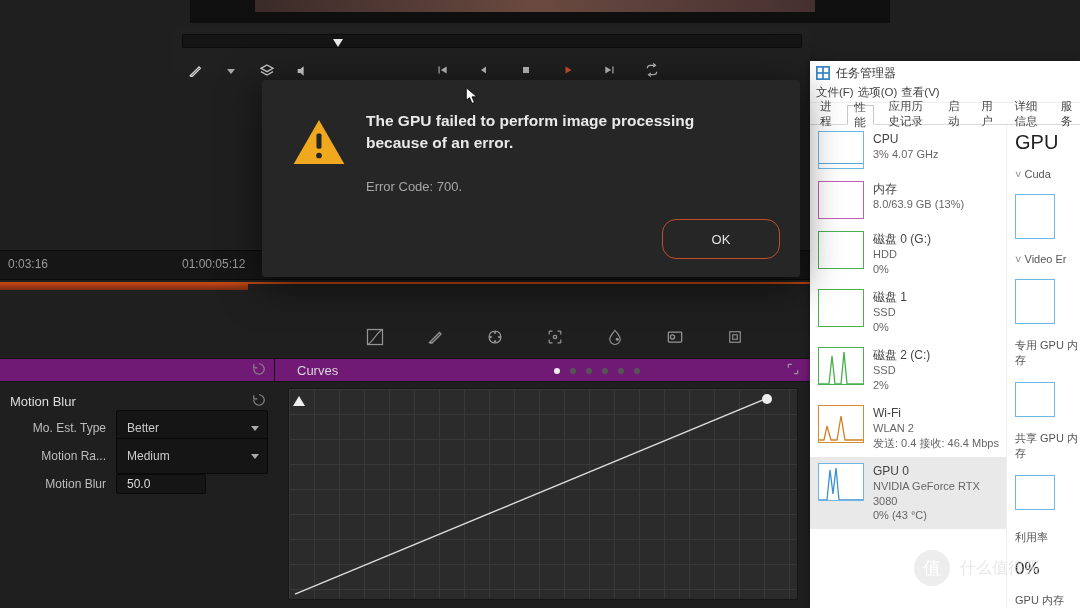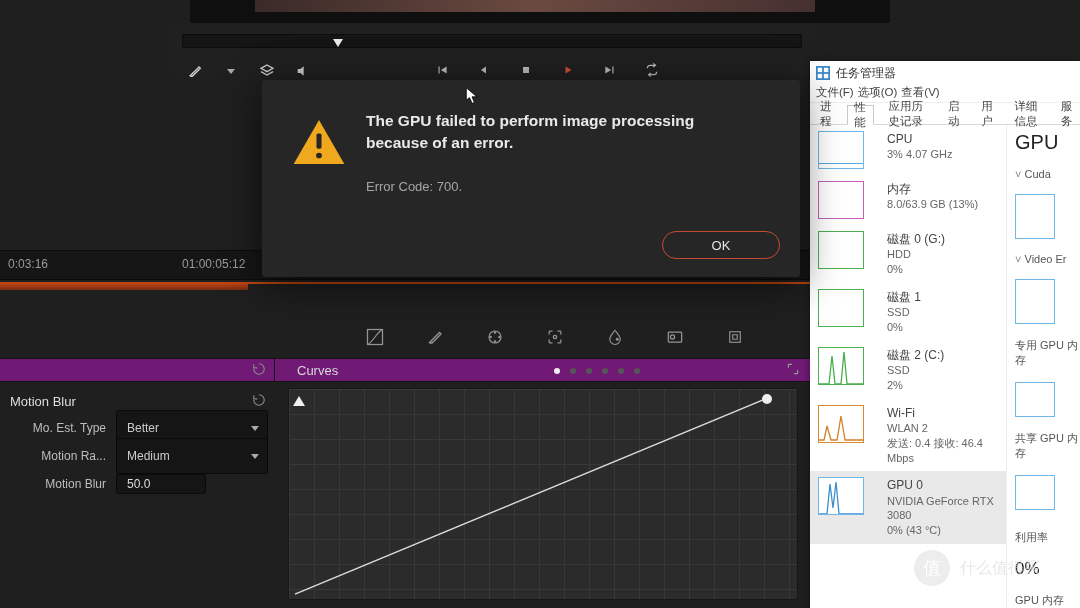--- a/index.html
+++ b/index.html
@@ -141,42 +141,42 @@
     }
     .modal .warn {
       position: absolute; left: 30px; top: 38px; width: 54px; height: 48px;
     }
     .modal .msg {
       position: absolute; left: 104px; top: 30px; right: 28px;
     }
     .modal .title { color: #e9e9e9; font-size: 15.5px; font-weight: 600; line-height: 1.4; }
     .modal .code { margin-top: 26px; color: #a6a6a6; font-size: 13px; }
     .modal .ok {
-      position: absolute; right: 20px; bottom: 18px; width: 118px; height: 28px;
+      position: absolute; right: 20px; bottom: 18px; width: 118px; height: 40px;
       border: 1px solid #c44c2e; border-radius: 14px; color: #e4e4e4;
       display:flex; align-items:center; justify-content:center; font-size: 13px;
       background: transparent;
     }
 
     
     .tm {
       position:absolute; right:0; top:61px; width:270px; height:547px;
       background:#fff; color:#333; font-size:12px;
       box-shadow: -2px 0 6px rgba(0,0,0,.3);
     }
     .tm .titlebar { height:24px; display:flex; align-items:center; gap:6px; padding-left:6px; background:#fff; }
     .tm .tm-ico { width:14px; height:14px; }
     .tm .menubar { height:18px; display:flex; gap:4px; padding-left:6px; color:#444; font-size:11.5px; border-bottom:1px solid #eee; }
     .tm .tabs { height:22px; display:flex; gap:8px; padding-left:4px; color:#444; font-size:11.5px; border-bottom:1px solid #d8d8d8; align-items:flex-end; }
     .tm .tabs .t { padding:9px 6px; height:20px; display:flex; align-items:center; }
     .tm .tabs .t.active { border:1px solid #c8c8c8; border-bottom:1px solid #fff; position:relative; top:1px; background:#fff; }
     .tm .body { position:absolute; left:0; right:0; top:64px; bottom:0; display:flex; }
     .tm .left { width:196px; overflow:hidden; }
     .tm .item {
-      display:flex; gap:23px; padding:6px 6px 6px 8px; align-items:flex-start;
+      display:flex; gap:9px; padding:6px 6px 6px 8px; align-items:flex-start;
     }
     .tm .item.sel { background:#e9e9e9;justify-content:flex-end; }
     .tm .chart {
       width:46px; height:38px; border:1px solid; background:#fff; position:relative; flex-shrink:0; overflow:hidden;
     }
     .tm .chart.cpu { border-color:#6fb7e6; }
     .tm .chart.mem { border-color:#c060b8; }
     .tm .chart.disk { border-color:#4caf50; }
     .tm .chart.wifi { border-color:#d88a2e; }
     .tm .chart.gpu { border-color:#6fb7e6; }

